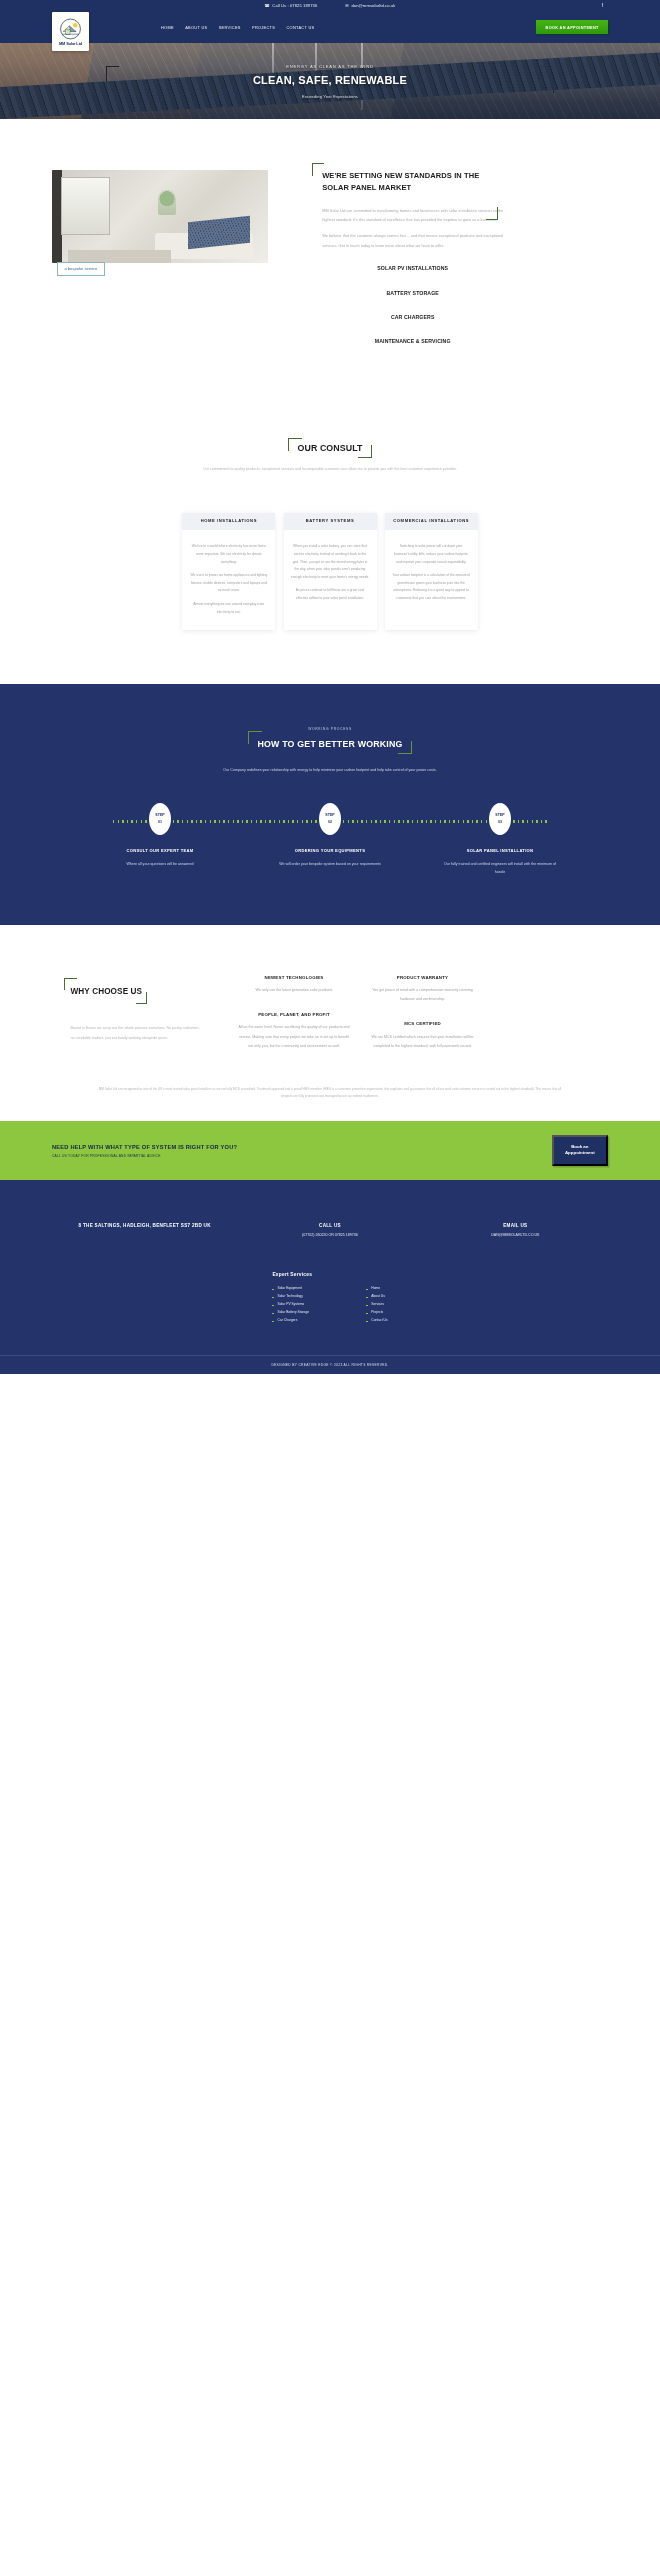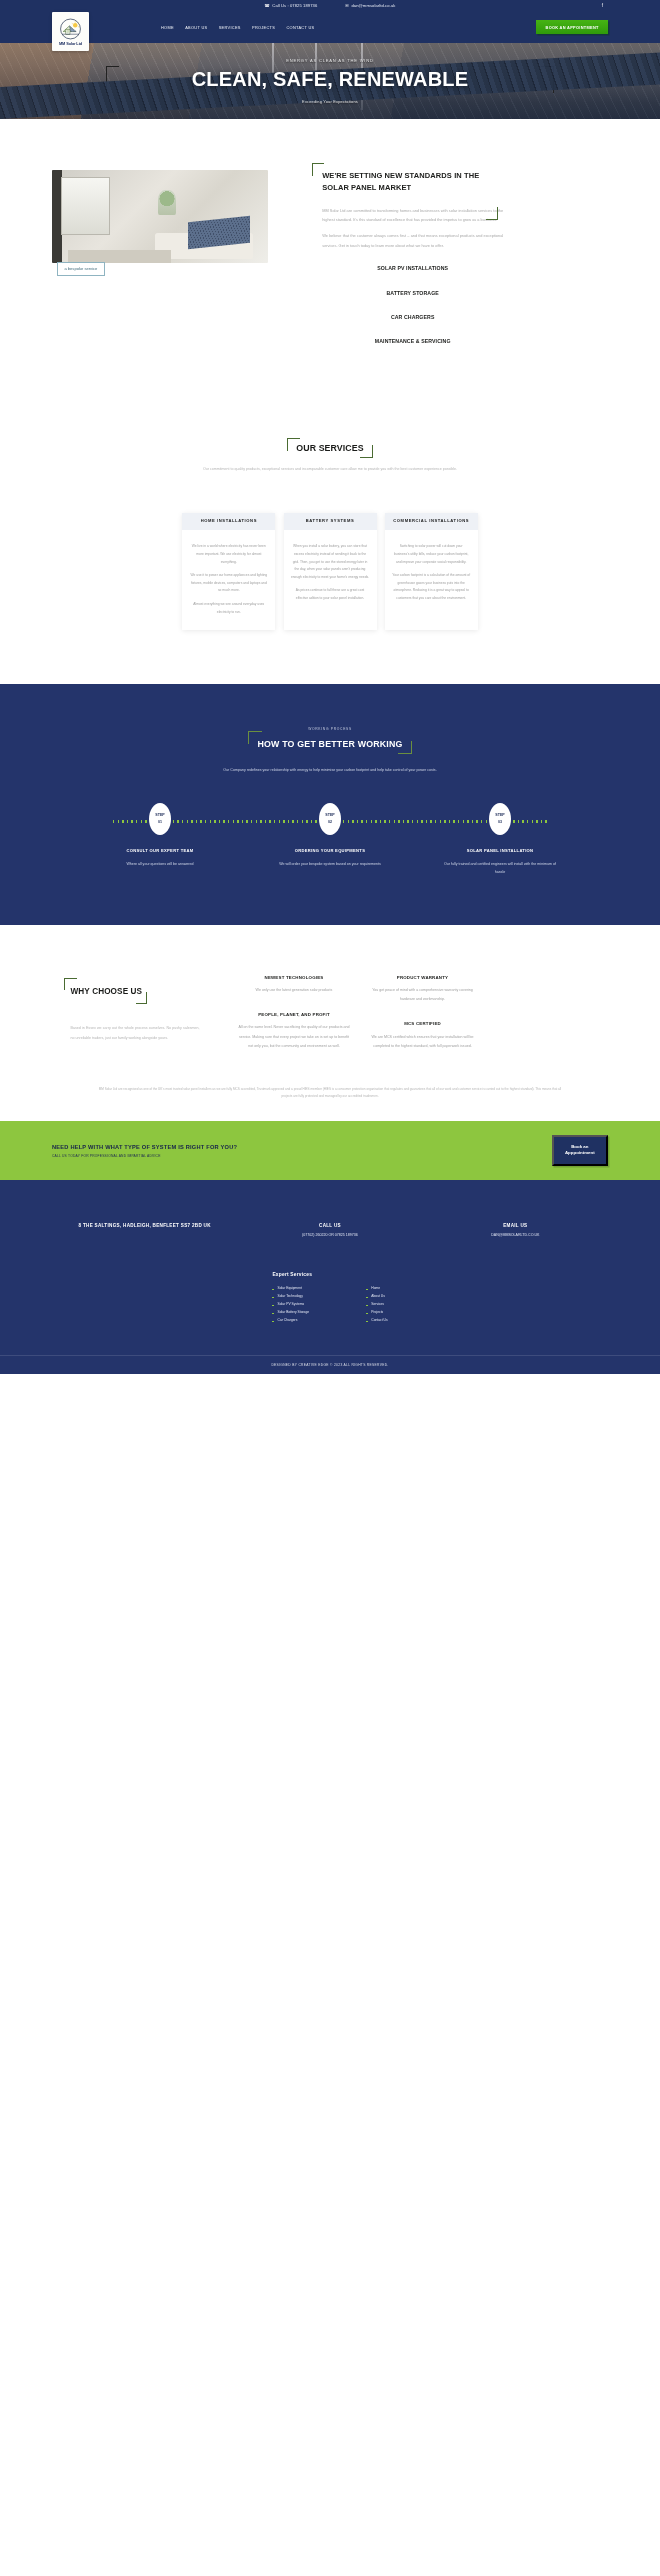--- a/index.html
+++ b/index.html
@@ -35,21 +35,21 @@
   .hero:after{content:"";position:absolute;left:0;right:0;bottom:0;height:32px;
     background:repeating-linear-gradient(72deg,#243146 0 4.6px,#1a2436 4.6px 5.7px,#2c3b54 5.7px 10.3px);
     transform:skewY(-3deg);transform-origin:left bottom;opacity:.92;}
   .turbine{position:absolute;top:0;width:2.1px;background:linear-gradient(180deg,rgba(230,230,235,.55),rgba(150,155,165,.25));}
   .t1{left:272px;height:62px;}
   .t2{left:315px;height:56px;}
   .t3{left:361px;height:67px;width:1.5px;}
   .hero-inner{position:relative;z-index:5;width:556px;margin:0 auto;height:100%;display:flex;flex-direction:column;
               align-items:center;justify-content:center;}
   .hero-kicker{color:#e6e6e6;font-size:4.1px;letter-spacing:0.8px;margin-bottom:4.6px;text-shadow:0 0.5px 1.5px rgba(0,0,0,.6);}
-  .hero-title{color:#fff;font-size:20px;font-weight:bold;letter-spacing:0.2px;text-shadow:0 1px 4.1px rgba(0,0,0,.5);text-align:right;}
+  .hero-title{color:#fff;font-size:11px;font-weight:bold;letter-spacing:0.2px;text-shadow:0 1px 4.1px rgba(0,0,0,.5);text-align:right;}
   .hero-sub{color:#e3e3e3;font-size:3.9px;margin-top:8.2px;letter-spacing:0.2px;text-shadow:0 0.5px 1.5px rgba(0,0,0,.6);}
   .hero-brk{position:absolute;width:13.4px;height:27px;border-color:rgba(255,255,255,.85);}
   .hero-brk.l{left:106px;top:23px;border-left:0.8px solid;border-top:0.8px solid;}
   .hero-brk.r{right:106px;top:23px;border-right:0.8px solid;border-top:0.8px solid;}
 
   
   .wrap{width:556px;margin:18px auto;}
   .brk-box{position:relative;display:inline-block;padding:5.2px 9.3px;}
   .brk-tl{position:absolute;left:0;top:0;width:13.4px;height:13.4px;border-left:0.8px solid #4a6b32;border-top:0.8px solid #4a6b32;}
   .brk-br{position:absolute;right:0;bottom:0;width:13.4px;height:13.4px;border-right:0.8px solid #4a6b32;border-bottom:0.8px solid #4a6b32;}
@@ -241,21 +241,21 @@
       </ul>
     </div>
   </div>
 </section>
 
 <section class="services">
   <div class="wrap">
     <div class="brk-box">
       <span class="brk-tl"></span>
       <span class="brk-br"></span>
-      <h2 class="sec-title">OUR SERVICES</h2>
+      <h2 class="sec-title">OUR CONSULT</h2>
     </div>
     <p class="services-sub">Our commitment to quality products, exceptional services and incomparable customer care allow me to provide you with the best customer experience possible.</p>
 
     <div class="cards">
 
       <div class="card">
         <div class="card-head">HOME INSTALLATIONS</div>
         <div class="card-body">
           <p>We live in a world where electricity has never been more important. We use electricity for almost everything.</p>
           <p>We use it to power our home appliances and lighting fixtures, mobile devices, computers and laptops and so much more.</p>

